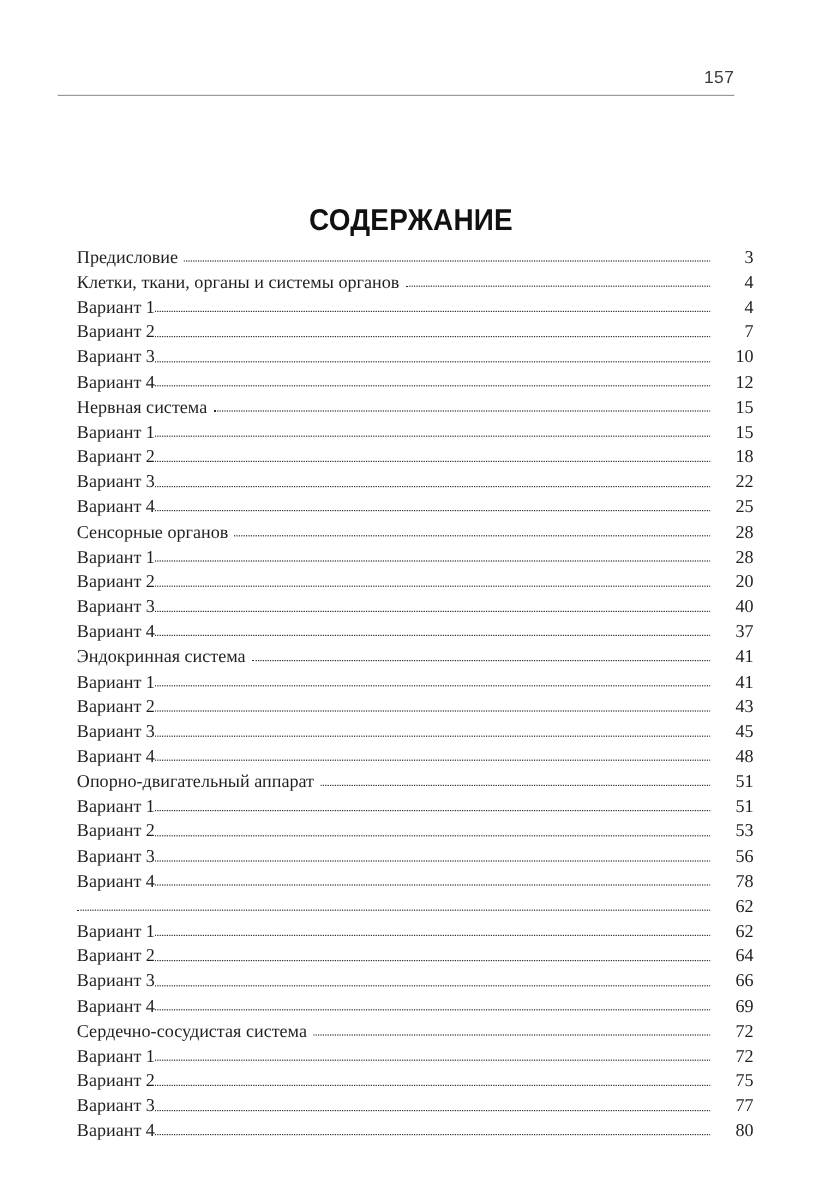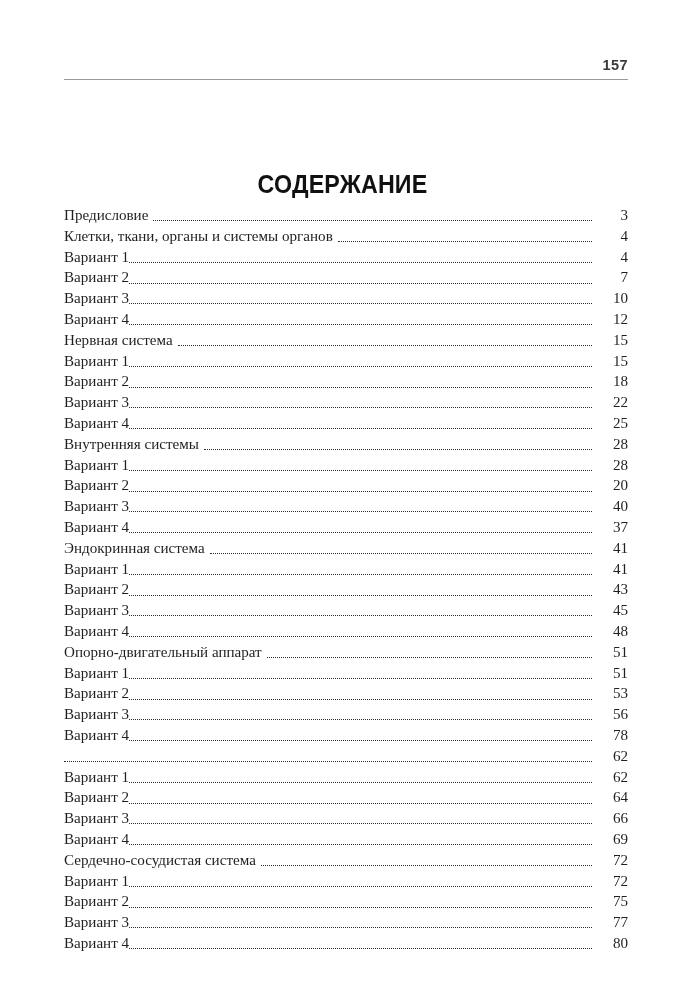--- a/index.html
+++ b/index.html
@@ -12,24 +12,23 @@
     height: 1000px;
     position: relative;
     font-family: "Liberation Serif", "DejaVu Serif", serif;
     color: #1a1a1a;
     overflow: hidden;
   }
 
   
   .page-header {
     position: absolute;
-    left: 64px;
+    left: 48px;
     top: 58px;
     width: 564px;
-    font-weight: bold;
   }
   .page-header .folio {
     display: block;
     text-align: right;
     font-family: "Liberation Sans", "DejaVu Sans", sans-serif;
     font-size: 14.5px;
     letter-spacing: 0.4px;
     color: #3a3a3a;
     line-height: 1;
     padding-bottom: 6px;
@@ -60,21 +59,21 @@
 
   
   .toc-list {
     position: absolute;
     left: 64px;
     top: 205px;
     width: 564px;
   }
   .toc-row {
     display: flex;
-    align-items: flex-end;
+    align-items: center;
     height: 20.8px;
     font-size: 15.1px;
     line-height: 20.8px;
     color: #1f1f1f;
     white-space: nowrap;
   }
   .toc-row .label {
     flex: 0 0 auto;
   }
   
@@ -164,21 +163,21 @@
       <span class="label">Вариант 3</span>
       <span class="leader"></span>
       <span class="pageno">22</span>
     </div>
     <div class="toc-row item">
       <span class="label">Вариант 4</span>
       <span class="leader"></span>
       <span class="pageno">25</span>
     </div>
     <div class="toc-row section">
-      <span class="label">Внутренняя системы</span>
+      <span class="label">Сенсорные органов</span>
       <span class="leader"></span>
       <span class="pageno">28</span>
     </div>
     <div class="toc-row item">
       <span class="label">Вариант 1</span>
       <span class="leader"></span>
       <span class="pageno">28</span>
     </div>
     <div class="toc-row item">
       <span class="label">Вариант 2</span>

